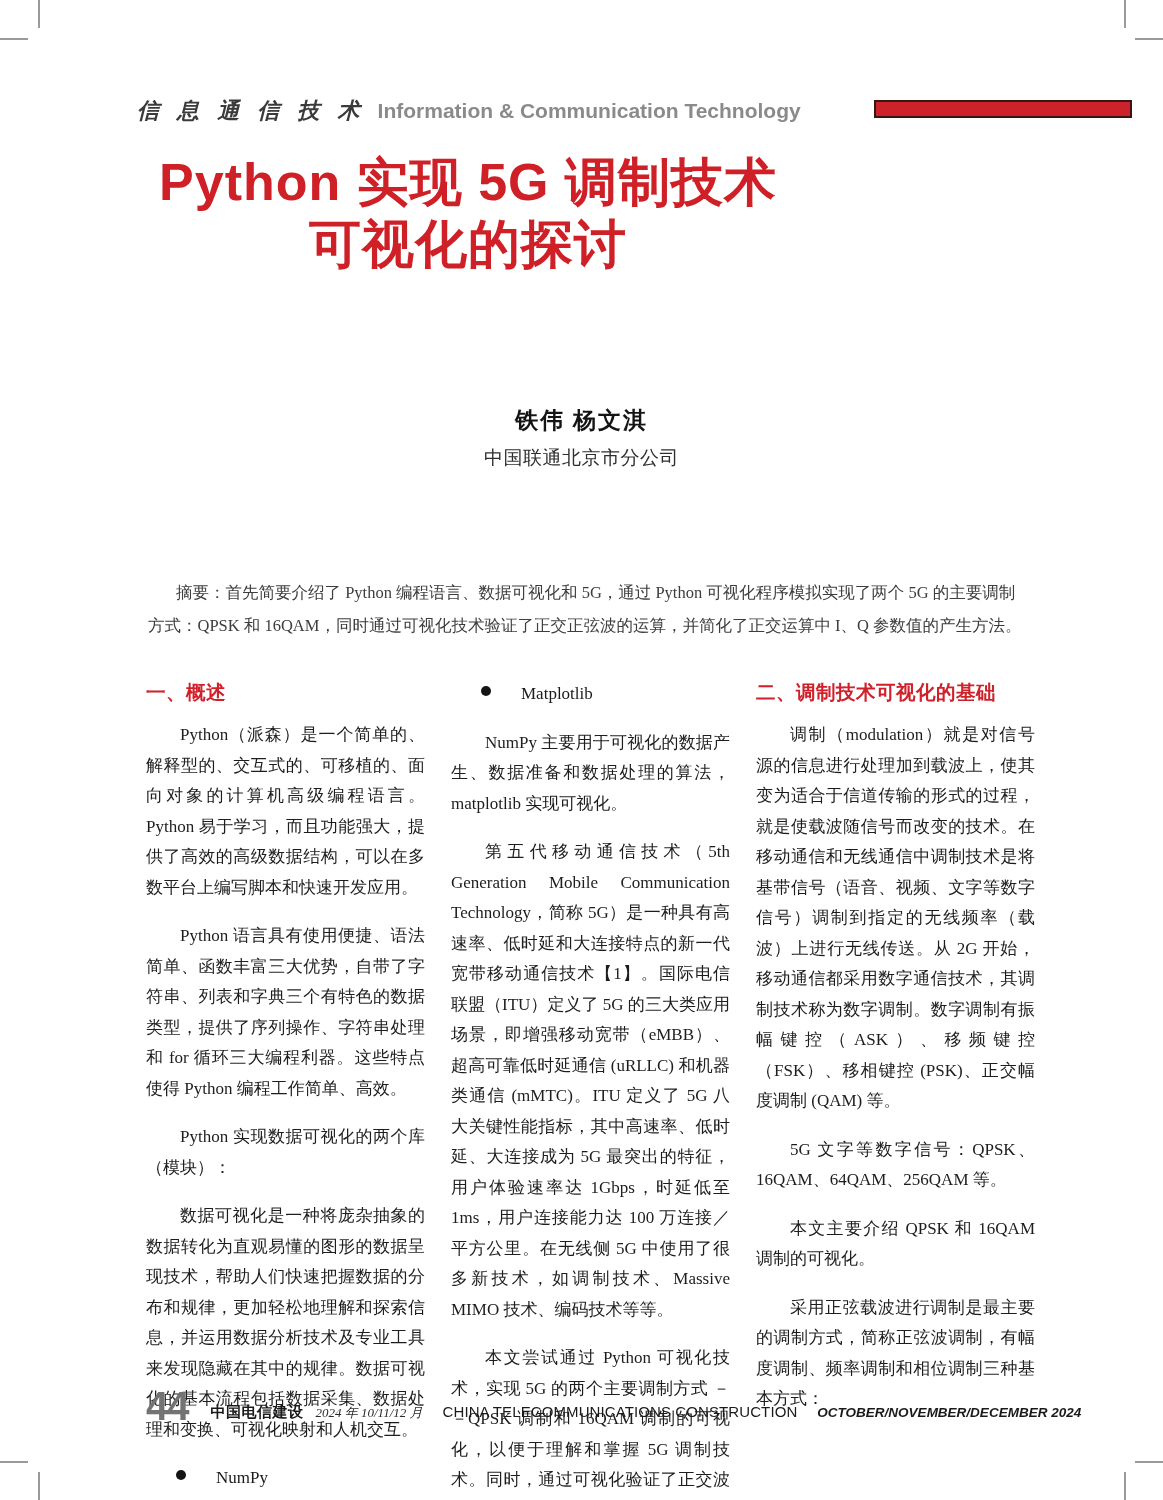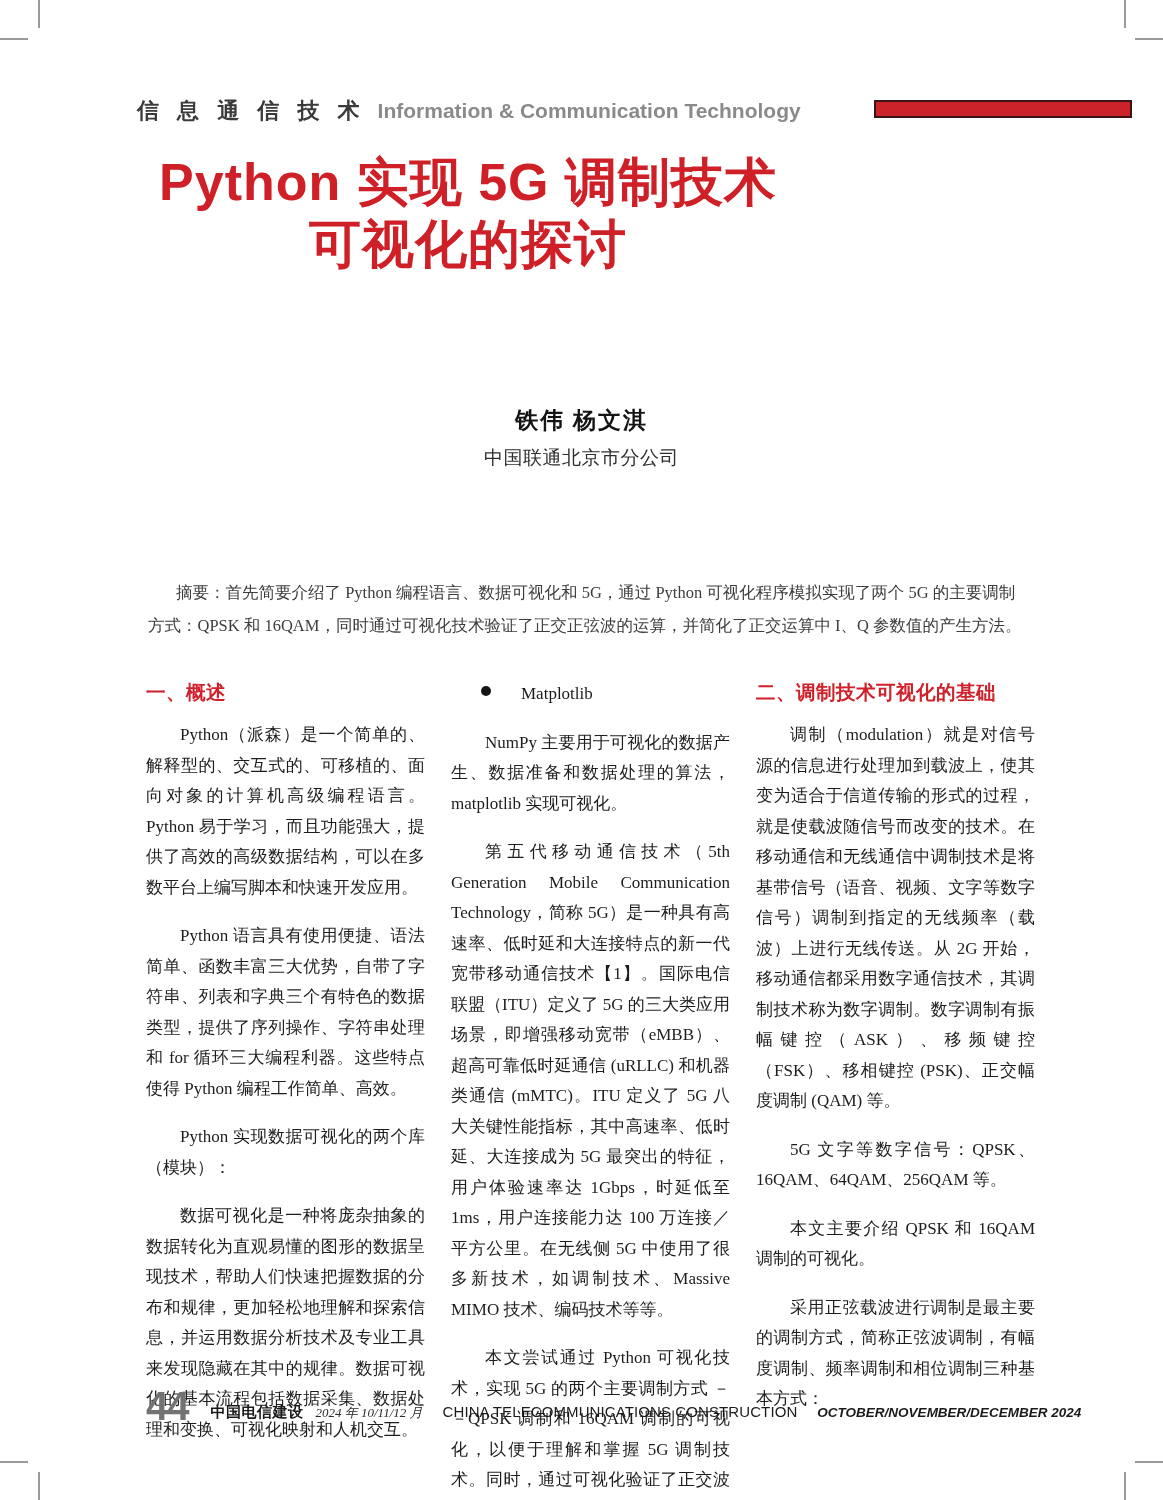--- a/index.html
+++ b/index.html
@@ -37,20 +37,21 @@
     display: flex;
     align-items: center;
   }
   .mast-cn {
     font-family: "Liberation Sans", "DejaVu Sans", sans-serif;
     font-size: 22px;
     font-weight: 700;
     letter-spacing: 6px;
     color: #3a3a3a;
     white-space: nowrap;
+    font-style: italic;
   }
   .mast-en {
     font-family: "Liberation Sans", "DejaVu Sans", sans-serif;
     font-size: 21px;
     font-weight: 700;
     color: #8a8a8a;
     margin-left: 12px;
     white-space: nowrap;
   }
   .mast-rule {
@@ -257,20 +258,24 @@
 </div>
 
 <div class="columns">
 
   <div class="col">
     <h2 class="sec-head">一、概述</h2>
     <p class="para">Python（派森）是一个简单的、解释型的、交互式的、可移植的、面向对象的计算机高级编程语言。Python 易于学习，而且功能强大，提供了高效的高级数据结构，可以在多数平台上编写脚本和快速开发应用。</p>
     <p class="para">Python 语言具有使用便捷、语法简单、函数丰富三大优势，自带了字符串、列表和字典三个有特色的数据类型，提供了序列操作、字符串处理和 for 循环三大编程利器。这些特点使得 Python 编程工作简单、高效。</p>
     <p class="para">Python 实现数据可视化的两个库（模块）：</p>
     <p class="para">数据可视化是一种将庞杂抽象的数据转化为直观易懂的图形的数据呈现技术，帮助人们快速把握数据的分布和规律，更加轻松地理解和探索信息，并运用数据分析技术及专业工具来发现隐藏在其中的规律。数据可视化的基本流程包括数据采集、数据处理和变换、可视化映射和人机交互。</p>
+    <div class="bullet-row">
+      <span class="bullet-dot"></span>
+      <span>NumPy</span>
+    </div>
   </div>
 
   <div class="col">
     <div class="bullet-row">
       <span class="bullet-dot"></span>
       <span>Matplotlib</span>
     </div>
     <p class="para">NumPy 主要用于可视化的数据产生、数据准备和数据处理的算法，matplotlib 实现可视化。</p>
     <p class="para">第五代移动通信技术（5th Generation Mobile Communication Technology，简称 5G）是一种具有高速率、低时延和大连接特点的新一代宽带移动通信技术【1】。国际电信联盟（ITU）定义了 5G 的三大类应用场景，即增强移动宽带（eMBB）、超高可靠低时延通信 (uRLLC) 和机器类通信 (mMTC)。ITU 定义了 5G 八大关键性能指标，其中高速率、低时延、大连接成为 5G 最突出的特征，用户体验速率达 1Gbps，时延低至 1ms，用户连接能力达 100 万连接／平方公里。在无线侧 5G 中使用了很多新技术，如调制技术、Massive MIMO 技术、编码技术等等。</p>
     <p class="para">本文尝试通过 Python 可视化技术，实现 5G 的两个主要调制方式 －－QPSK 调制和 16QAM 调制的可视化，以便于理解和掌握 5G 调制技术。同时，通过可视化验证了正交波形的运算，提出了正交运算中 I、Q 参数值产生的新方法。</p>

